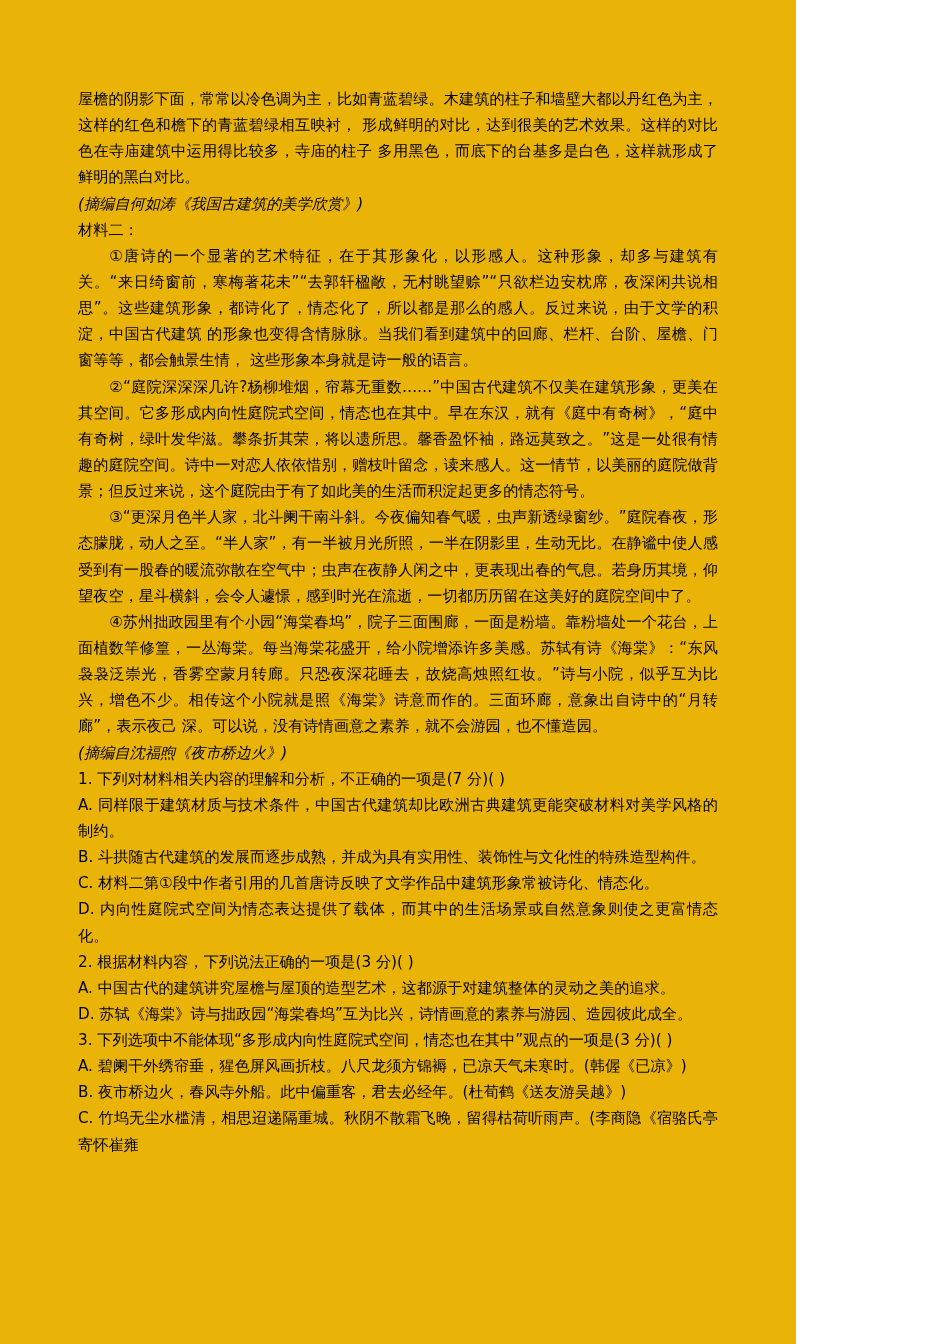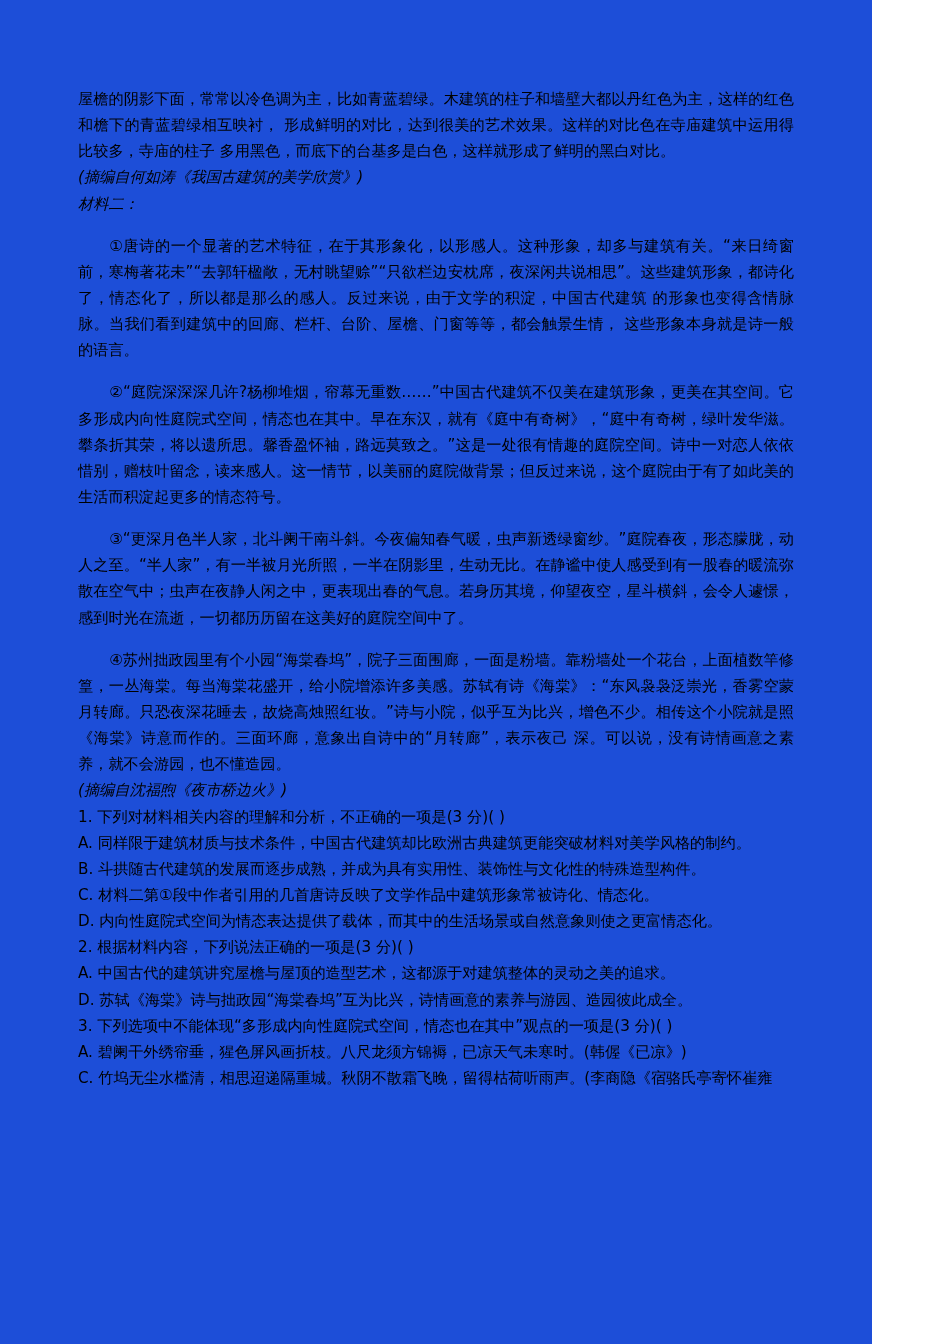--- a/index.html
+++ b/index.html
@@ -4,48 +4,46 @@
 <style>
   html, body {
     margin: 0;
     padding: 0;
     background: #ffffff;
   }
   body {
     font-family: "DejaVu Sans", "Liberation Sans", sans-serif;
   }
   .page {
-    width: 872px;
+    width: 796px;
     height: 1344px;
-    background: #1d4ed8;
+    background: #eab308;
     position: relative;
     box-sizing: border-box;
     padding: 86px 78px 60px 78px;
     overflow: hidden;
   }
   .doc {
     font-size: 15.2px;
     line-height: 1.72;
     color: #000000;
     text-align: justify;
     text-justify: inter-ideograph;
   }
   p {
     margin: 0;
   }
   .para-indent {
     text-indent: 2.05em;
-    margin-top: 16px;
   }
   .no-indent {
     text-indent: 0;
   }
   .label-line {
     text-indent: 0;
-    font-style: italic;
   }
   .src-line {
     text-indent: 0;
     font-style: italic;
   }
   .q-line {
     text-indent: 0;
   }
   .opt-line {
     text-indent: 0;
@@ -59,28 +57,29 @@
 
     <p class="no-indent">屋檐的阴影下面，常常以冷色调为主，比如青蓝碧绿。木建筑的柱子和墙壁大都以丹红色为主，这样的红色和檐下的青蓝碧绿相互映衬，  形成鲜明的对比，达到很美的艺术效果。这样的对比色在寺庙建筑中运用得比较多，寺庙的柱子 多用黑色，而底下的台基多是白色，这样就形成了鲜明的黑白对比。</p>
     <p class="src-line">(摘编自何如涛《我国古建筑的美学欣赏》)</p>
     <p class="label-line">材料二：</p>
     <p class="para-indent">①唐诗的一个显著的艺术特征，在于其形象化，以形感人。这种形象，却多与建筑有关。“来日绮窗前，寒梅著花未”“去郭轩楹敞，无村眺望赊”“只欲栏边安枕席，夜深闲共说相思”。这些建筑形象，都诗化了，情态化了，所以都是那么的感人。反过来说，由于文学的积淀，中国古代建筑 的形象也变得含情脉脉。当我们看到建筑中的回廊、栏杆、台阶、屋檐、门窗等等，都会触景生情， 这些形象本身就是诗一般的语言。</p>
     <p class="para-indent">②“庭院深深深几许?杨柳堆烟，帘幕无重数……”中国古代建筑不仅美在建筑形象，更美在其空间。它多形成内向性庭院式空间，情态也在其中。早在东汉，就有《庭中有奇树》，“庭中有奇树，绿叶发华滋。攀条折其荣，将以遗所思。馨香盈怀袖，路远莫致之。”这是一处很有情趣的庭院空间。诗中一对恋人依依惜别，赠枝叶留念，读来感人。这一情节，以美丽的庭院做背景；但反过来说，这个庭院由于有了如此美的生活而积淀起更多的情态符号。</p>
     <p class="para-indent">③“更深月色半人家，北斗阑干南斗斜。今夜偏知春气暖，虫声新透绿窗纱。”庭院春夜，形态朦胧，动人之至。“半人家”，有一半被月光所照，一半在阴影里，生动无比。在静谧中使人感受到有一股春的暖流弥散在空气中；虫声在夜静人闲之中，更表现出春的气息。若身历其境，仰望夜空，星斗横斜，会令人遽憬，感到时光在流逝，一切都历历留在这美好的庭院空间中了。</p>
     <p class="para-indent">④苏州拙政园里有个小园“海棠春坞”，院子三面围廊，一面是粉墙。靠粉墙处一个花台，上面植数竿修篁，一丛海棠。每当海棠花盛开，给小院增添许多美感。苏轼有诗《海棠》：“东风袅袅泛崇光，香雾空蒙月转廊。只恐夜深花睡去，故烧高烛照红妆。”诗与小院，似乎互为比兴，增色不少。相传这个小院就是照《海棠》诗意而作的。三面环廊，意象出自诗中的“月转廊”，表示夜己 深。可以说，没有诗情画意之素养，就不会游园，也不懂造园。</p>
     <p class="src-line">(摘编自沈福煦《夜市桥边火》)</p>
 
-    <p class="q-line">1. 下列对材料相关内容的理解和分析，不正确的一项是(3 分)(  )</p>
+    <p class="q-line">1. 下列对材料相关内容的理解和分析，不正确的一项是(7 分)(  )</p>
     <p class="opt-line">A. 同样限于建筑材质与技术条件，中国古代建筑却比欧洲古典建筑更能突破材料对美学风格的制约。</p>
     <p class="opt-line">B. 斗拱随古代建筑的发展而逐步成熟，并成为具有实用性、装饰性与文化性的特殊造型构件。</p>
     <p class="opt-line">C. 材料二第①段中作者引用的几首唐诗反映了文学作品中建筑形象常被诗化、情态化。</p>
     <p class="opt-line">D. 内向性庭院式空间为情态表达提供了载体，而其中的生活场景或自然意象则使之更富情态化。</p>
 
     <p class="q-line">2. 根据材料内容，下列说法正确的一项是(3 分)(  )</p>
     <p class="opt-line">A. 中国古代的建筑讲究屋檐与屋顶的造型艺术，这都源于对建筑整体的灵动之美的追求。</p>
     <p class="opt-line">D. 苏轼《海棠》诗与拙政园“海棠春坞”互为比兴，诗情画意的素养与游园、造园彼此成全。</p>
 
     <p class="q-line">3. 下列选项中不能体现“多形成内向性庭院式空间，情态也在其中”观点的一项是(3 分)(    )</p>
     <p class="opt-line">A. 碧阑干外绣帘垂，猩色屏风画折枝。八尺龙须方锦褥，已凉天气未寒时。(韩偓《已凉》)</p>
+    <p class="opt-line">B. 夜市桥边火，春风寺外船。此中偏重客，君去必经年。(杜荀鹤《送友游吴越》)</p>
     <p class="opt-line">C. 竹坞无尘水槛清，相思迢递隔重城。秋阴不散霜飞晚，留得枯荷听雨声。(李商隐《宿骆氏亭寄怀崔雍</p>
 
   </div>
 </div>
 
 </body></html>

